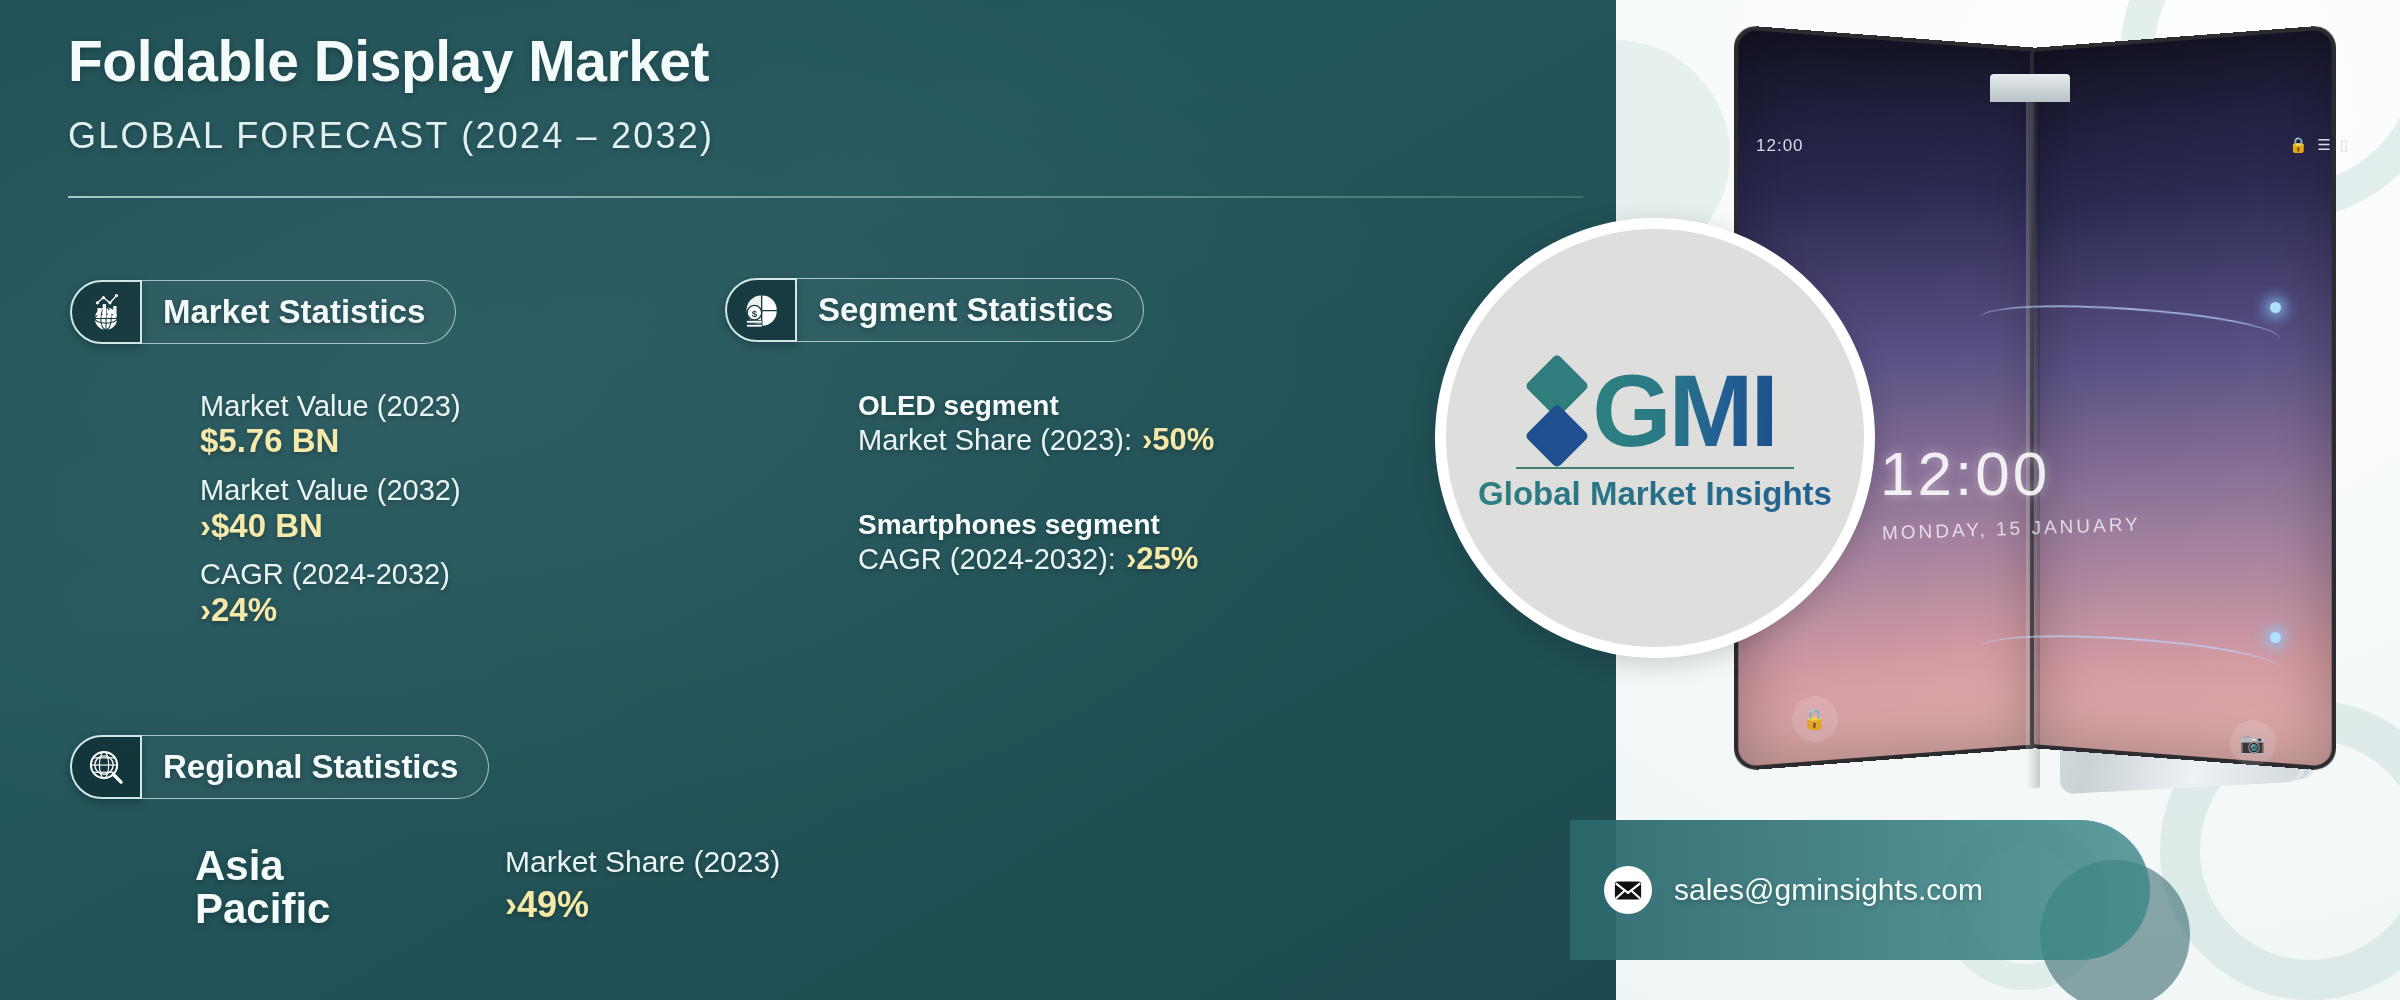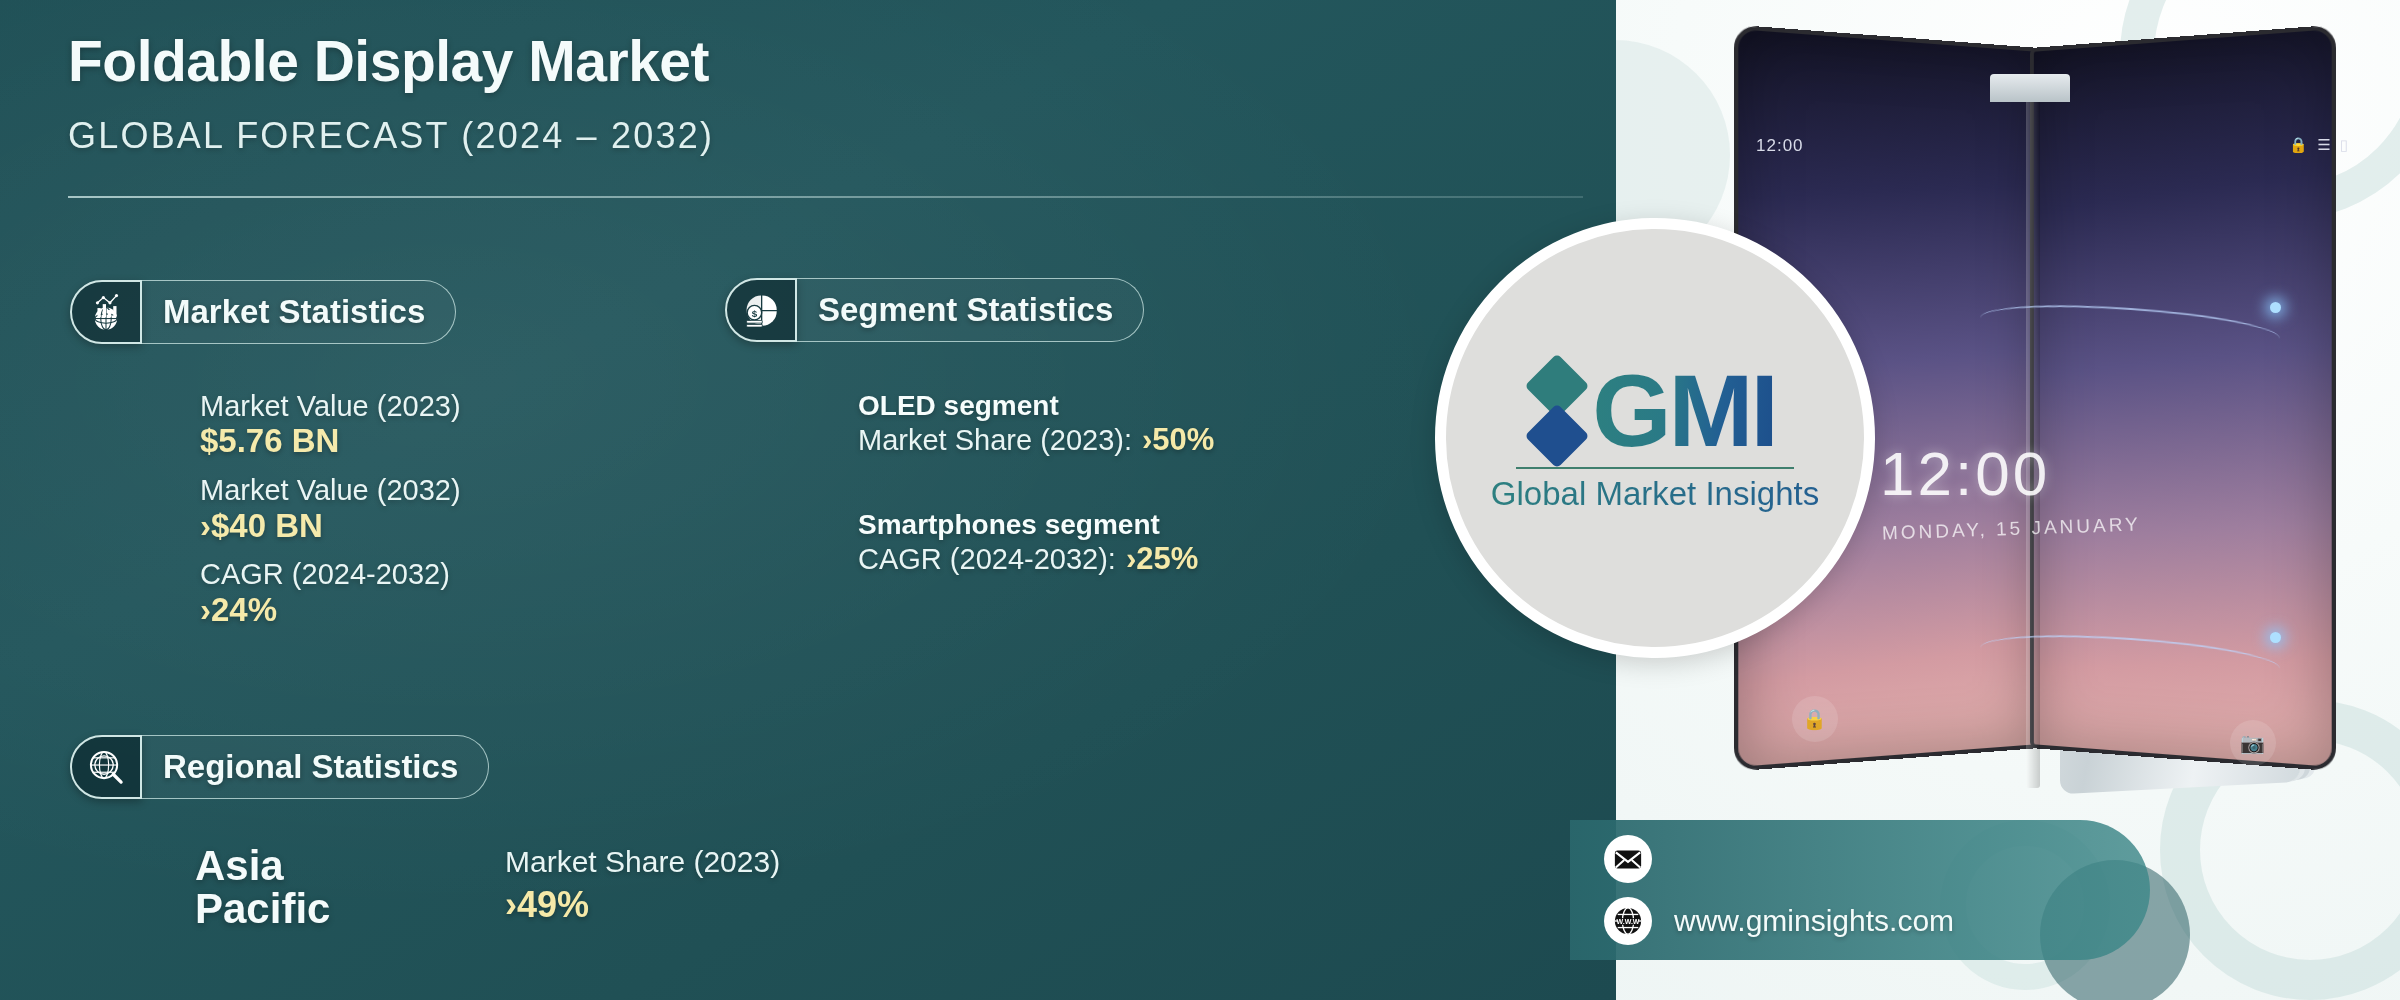--- a/index.html
+++ b/index.html
@@ -145,21 +145,21 @@
   .dia.a { background:#2f7d7c; }
   .dia.b { background:#1f4f8f; }
   .logo-word {
     font-size:102px; font-weight:bold; letter-spacing:-3px;
     background:linear-gradient(95deg,#2d8080 0%, #2a7a86 38%, #225f93 70%, #1d4f8c 100%);
     -webkit-background-clip:text; background-clip:text; color:transparent;
     line-height:0.95;
   }
   .logo-divider { width:278px; height:2px; background:#3f7f6e; margin:8px 0 6px; }
   .logo-tag {
-    font-size:33px; font-weight:normal;
+    font-size:33px; font-weight:bold;
     background:linear-gradient(95deg,#2d8080 0%, #235f91 100%);
     -webkit-background-clip:text; background-clip:text; color:transparent;
   }
 
   
   .phone-wrap { position:absolute; left:1730px; top:48px; width:640px; height:830px; }
   .phone-stack {
     position:absolute; left:330px; top:40px; width:240px; height:700px;
     background:linear-gradient(100deg,#e9edef,#c9d2d6 40%,#eef2f4 70%,#d2dade);
     border-radius:14px;
@@ -427,32 +427,17 @@
 
   <div class="contact">
     <div class="contact-row">
       <div class="c-ico">
         <svg viewBox="0 0 32 32">
           <rect x="2" y="7" width="28" height="19" rx="3" fill="#111"></rect>
           <path d="M3 9 L16 19 L29 9" stroke="#fff" stroke-width="2.4" fill="none"></path>
           <path d="M3 25 L12 17 M29 25 L20 17" stroke="#fff" stroke-width="2.2" fill="none"></path>
         </svg>
       </div>
-    </div>
-    <div class="contact-row">
-      <div class="c-ico">
-        <svg viewBox="0 0 32 32">
-          <circle cx="16" cy="16" r="14" fill="#111"></circle>
-          <g stroke="#fff" stroke-width="1.4" fill="none">
-            <ellipse cx="16" cy="16" rx="6" ry="14"></ellipse>
-            <line x1="2" y1="16" x2="30" y2="16"></line>
-            <line x1="5" y1="9" x2="27" y2="9"></line>
-            <line x1="5" y1="23" x2="27" y2="23"></line>
-          </g>
-          <rect x="5" y="13" width="22" height="7" fill="#111"></rect>
-          <text x="16" y="19.3" font-size="7.5" fill="#fff" text-anchor="middle" font-family="Liberation Sans, sans-serif" font-weight="bold">W.W.W</text>
-        </svg>
-      </div>
-      <div class="c-text">www.gminsights.com</div>
+      <div class="c-text">sales@gminsights.com</div>
     </div>
   </div>
 
 </div>
 
 </body></html>

